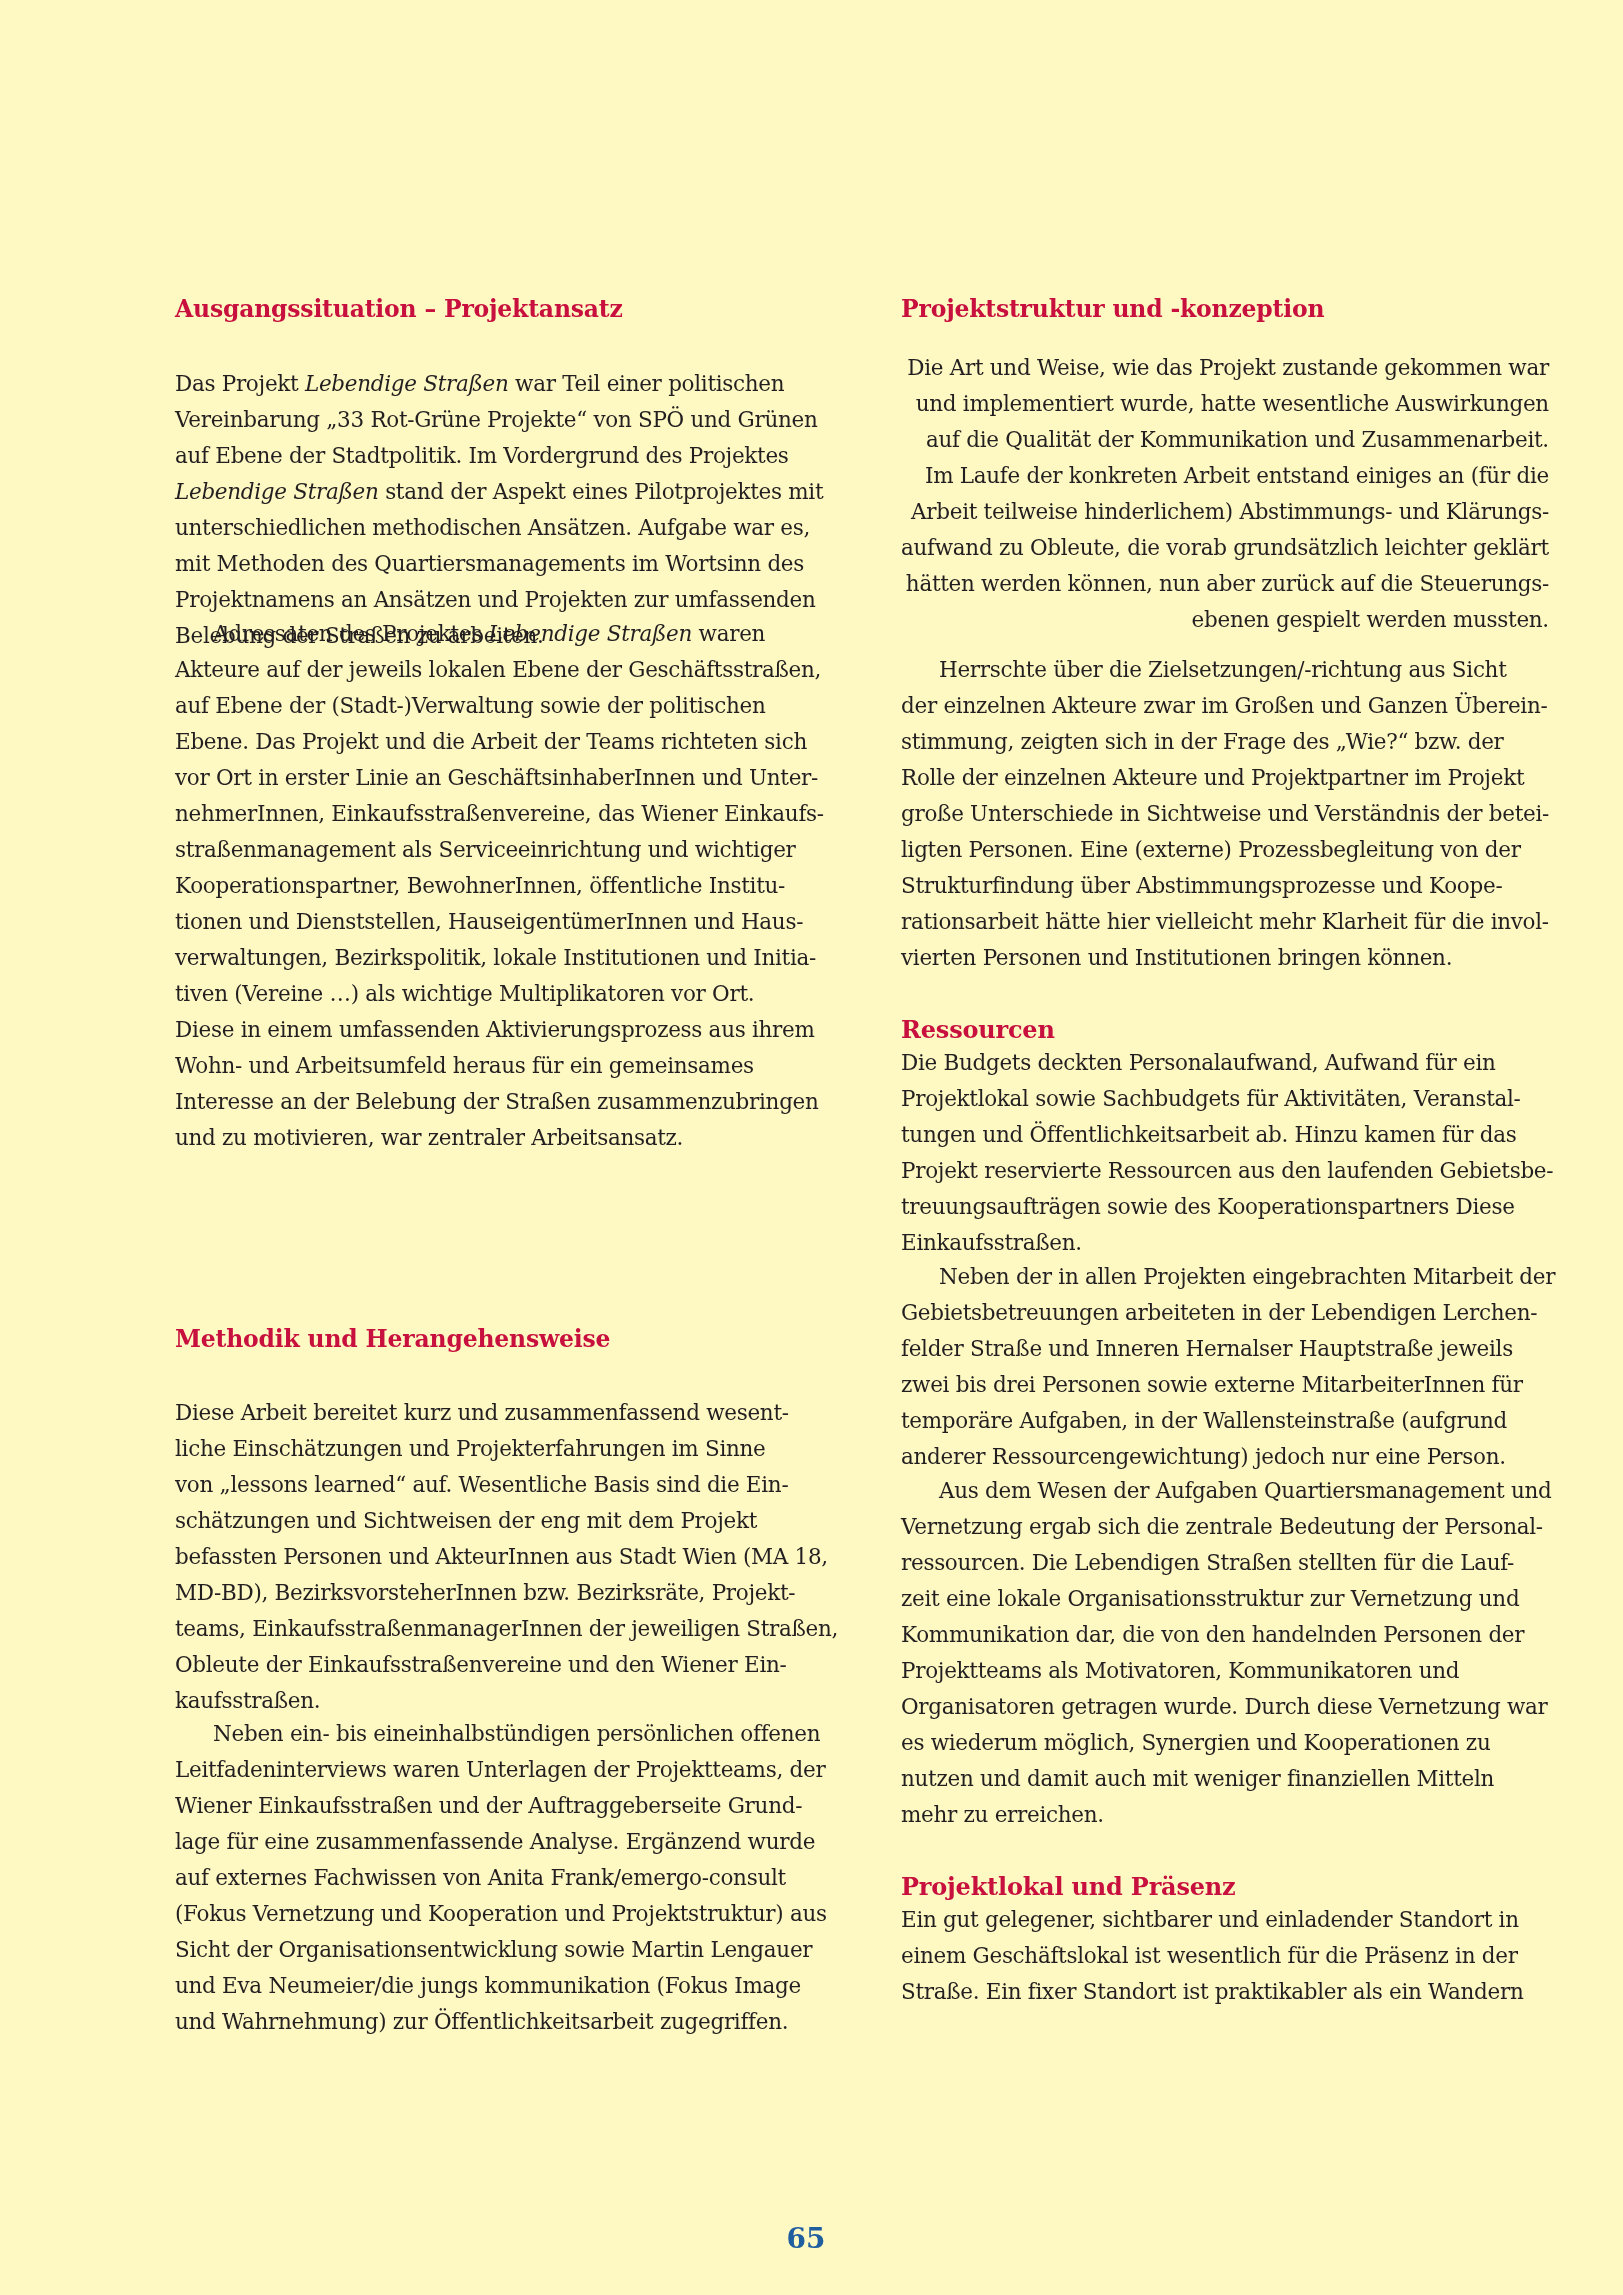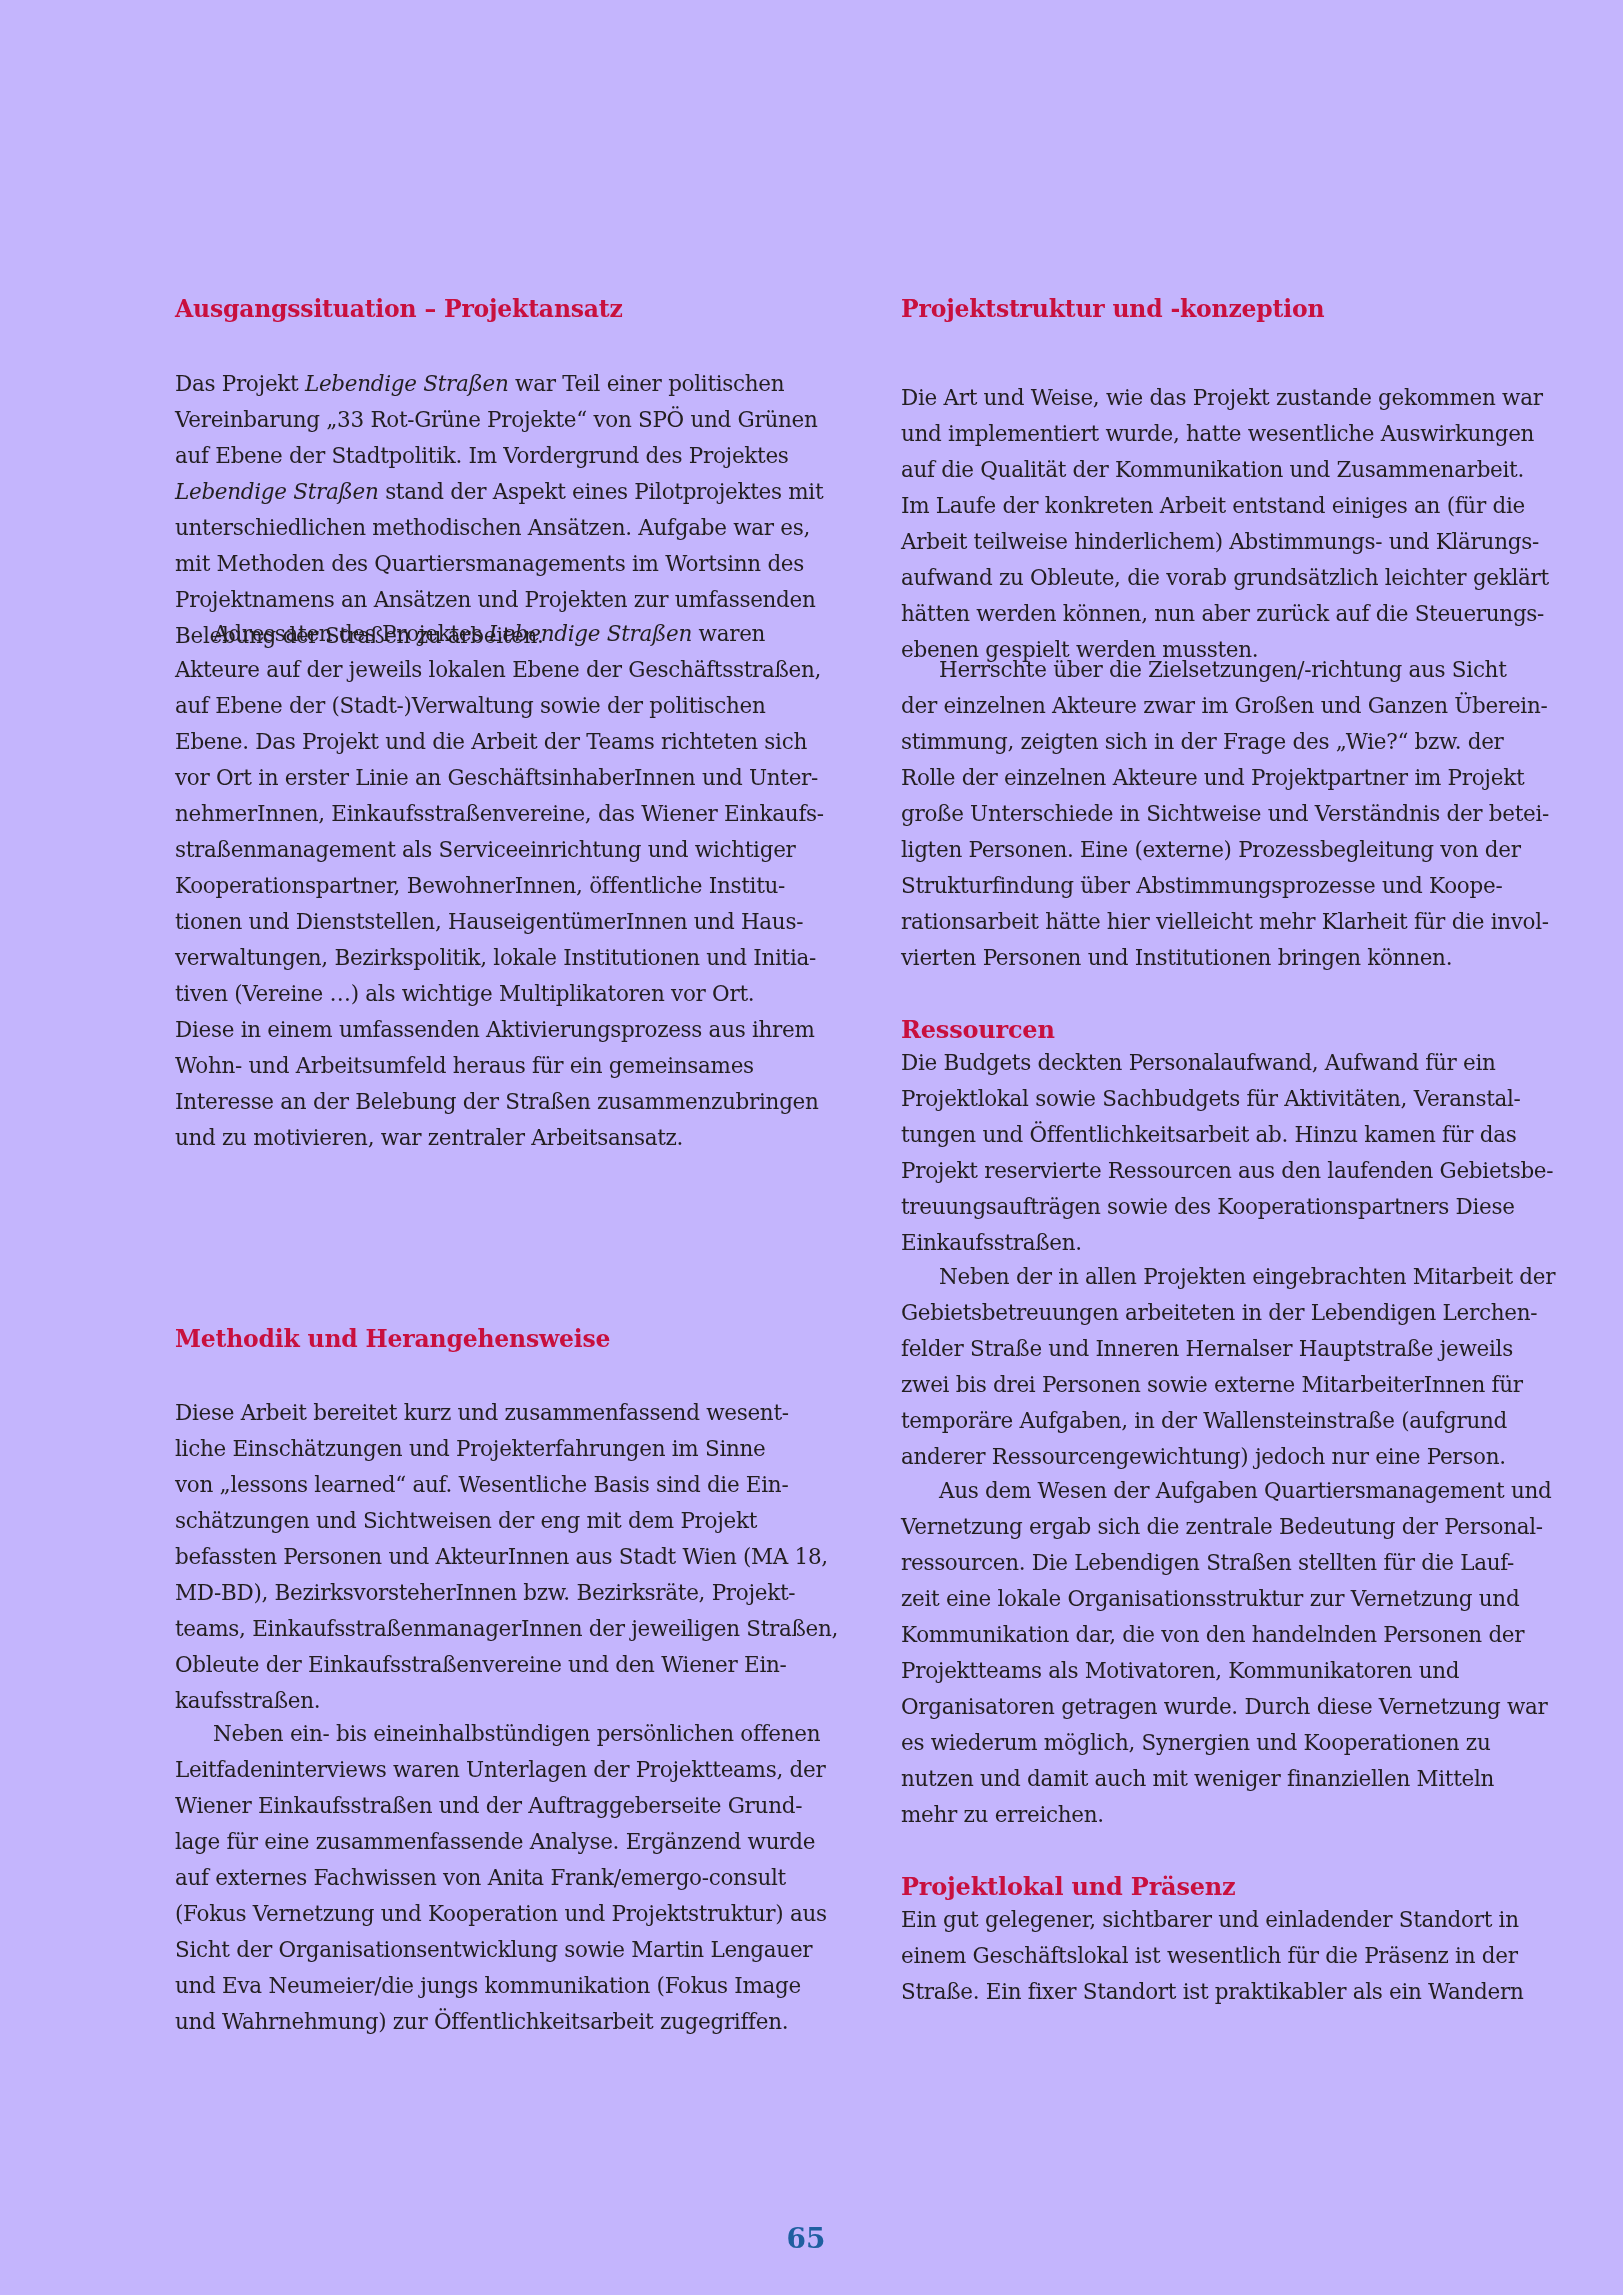--- a/index.html
+++ b/index.html
@@ -1,17 +1,17 @@
 <!DOCTYPE html>
 <html style="font-size:13px"><head>
 <meta charset="utf-8">
 <style>
   html, body { margin: 0; padding: 0; background: #ffffff; }
   body { width: 1623px; height: 2295px; position: relative; overflow: hidden; }
-  .page { position: absolute; left: 0; top: 0; width: 1623px; height: 2295px; background: #c4b5fd; }
+  .page { position: absolute; left: 0; top: 0; width: 1623px; height: 2295px; background: #fef9c3; }
   .col { position: absolute; top: 0; }
   .col-left { left: 175px; width: 666px; }
   .col-right { left: 901px; width: 666px; }
   .h2 {
     position: absolute; margin: 0;
     font-family: "DejaVu Serif", "Liberation Serif", serif;
     font-weight: bold; font-size: 23.5px; color: #c8103e;
     white-space: nowrap; letter-spacing: -0.2px;
   }
   .h3 {
@@ -90,21 +90,21 @@
         <span class="line">auf externes Fachwissen von Anita Frank/emergo-consult</span>
         <span class="line">(Fokus Vernetzung und Kooperation und Projektstruktur) aus</span>
         <span class="line">Sicht der Organisationsentwicklung sowie Martin Lengauer</span>
         <span class="line">und Eva Neumeier/die jungs kommunikation (Fokus Image</span>
         <span class="line">und Wahrnehmung) zur Öffentlichkeitsarbeit zugegriffen.</span>
       </div>
   </div>
 
   <div class="col col-right">
     <h2 class="h2" style="top:295px;">Projektstruktur und -konzeption</h2>
-    <div class="para" style="top:380px;">
+    <div class="para" style="top:350px;text-align:right;">
         <span class="line">Die Art und Weise, wie das Projekt zustande gekommen war</span>
         <span class="line">und implementiert wurde, hatte wesentliche Auswirkungen</span>
         <span class="line">auf die Qualität der Kommunikation und Zusammenarbeit.</span>
         <span class="line">Im Laufe der konkreten Arbeit entstand einiges an (für die</span>
         <span class="line">Arbeit teilweise hinderlichem) Abstimmungs- und Klärungs-</span>
         <span class="line">aufwand zu Obleute, die vorab grundsätzlich leichter geklärt</span>
         <span class="line">hätten werden können, nun aber zurück auf die Steuerungs-</span>
         <span class="line">ebenen gespielt werden mussten.</span>
       </div>
     <div class="para" style="top:652px;">

